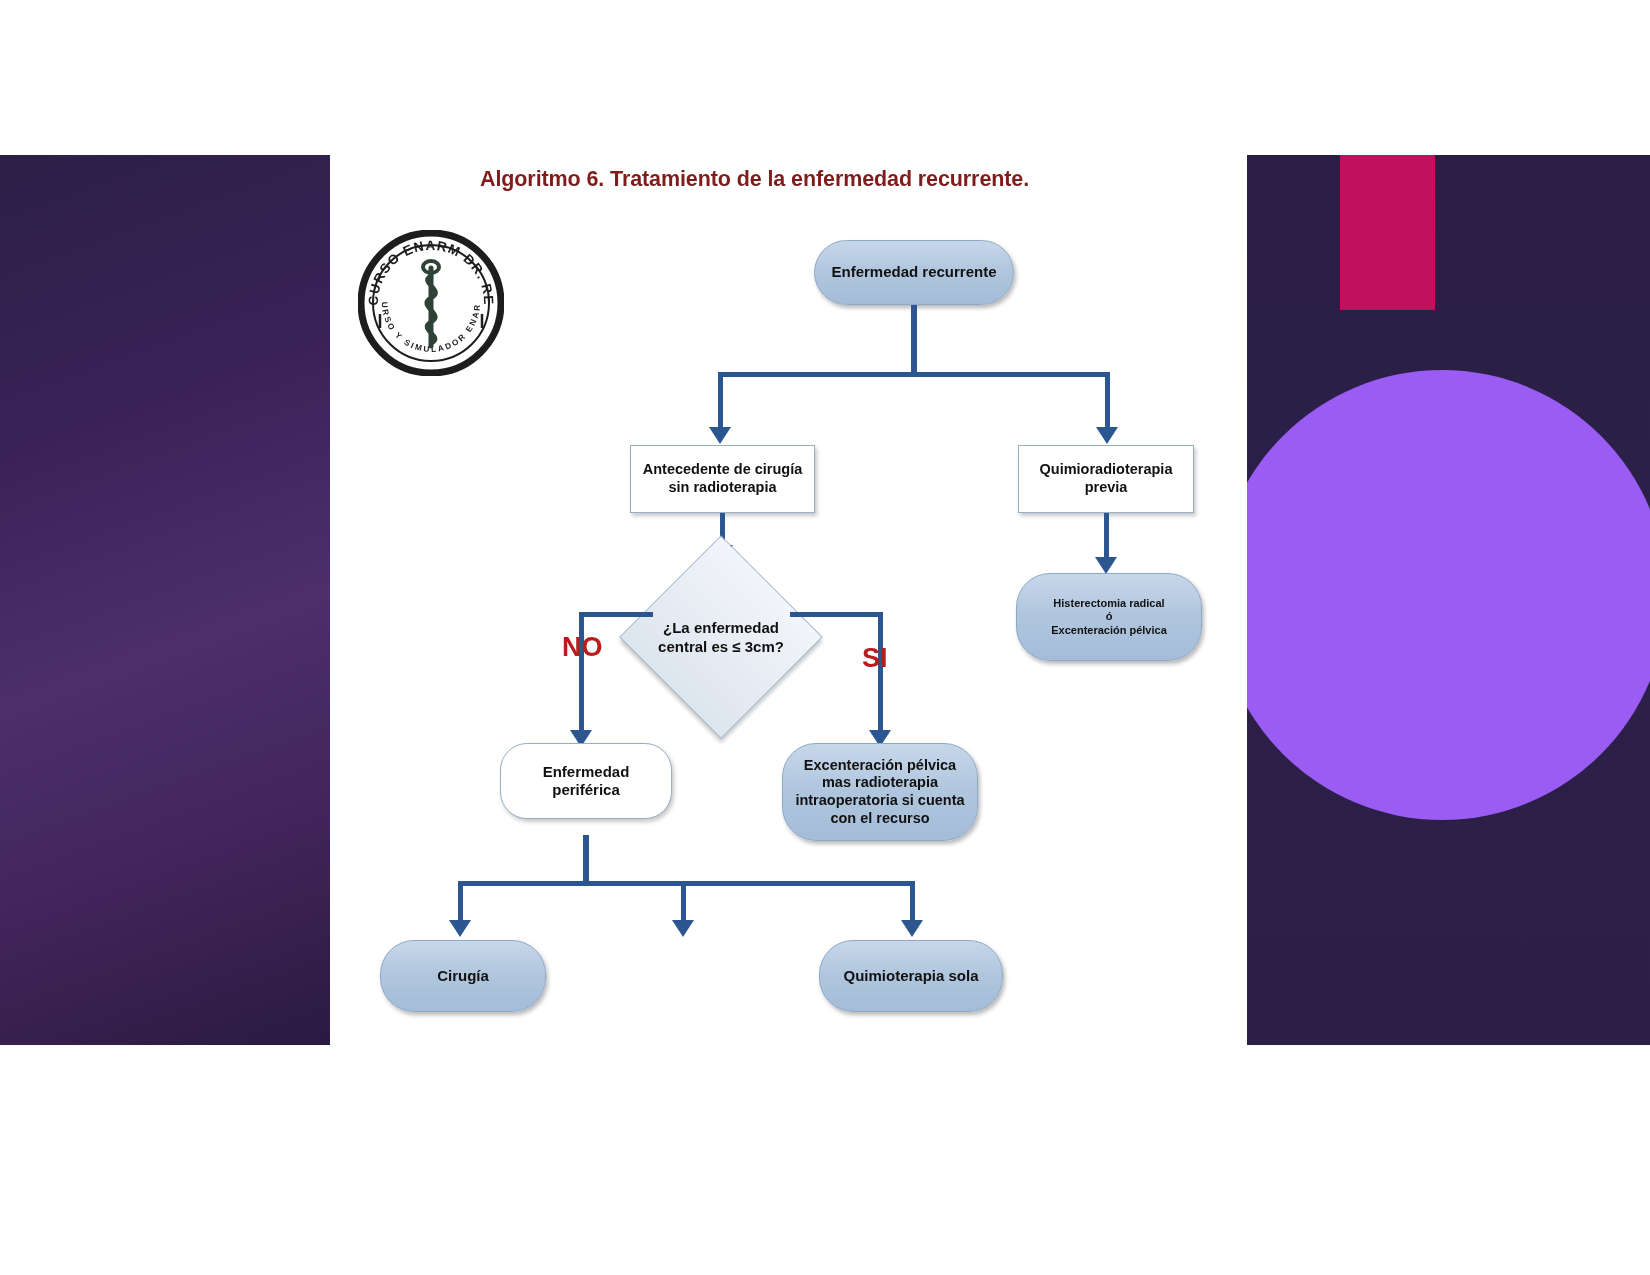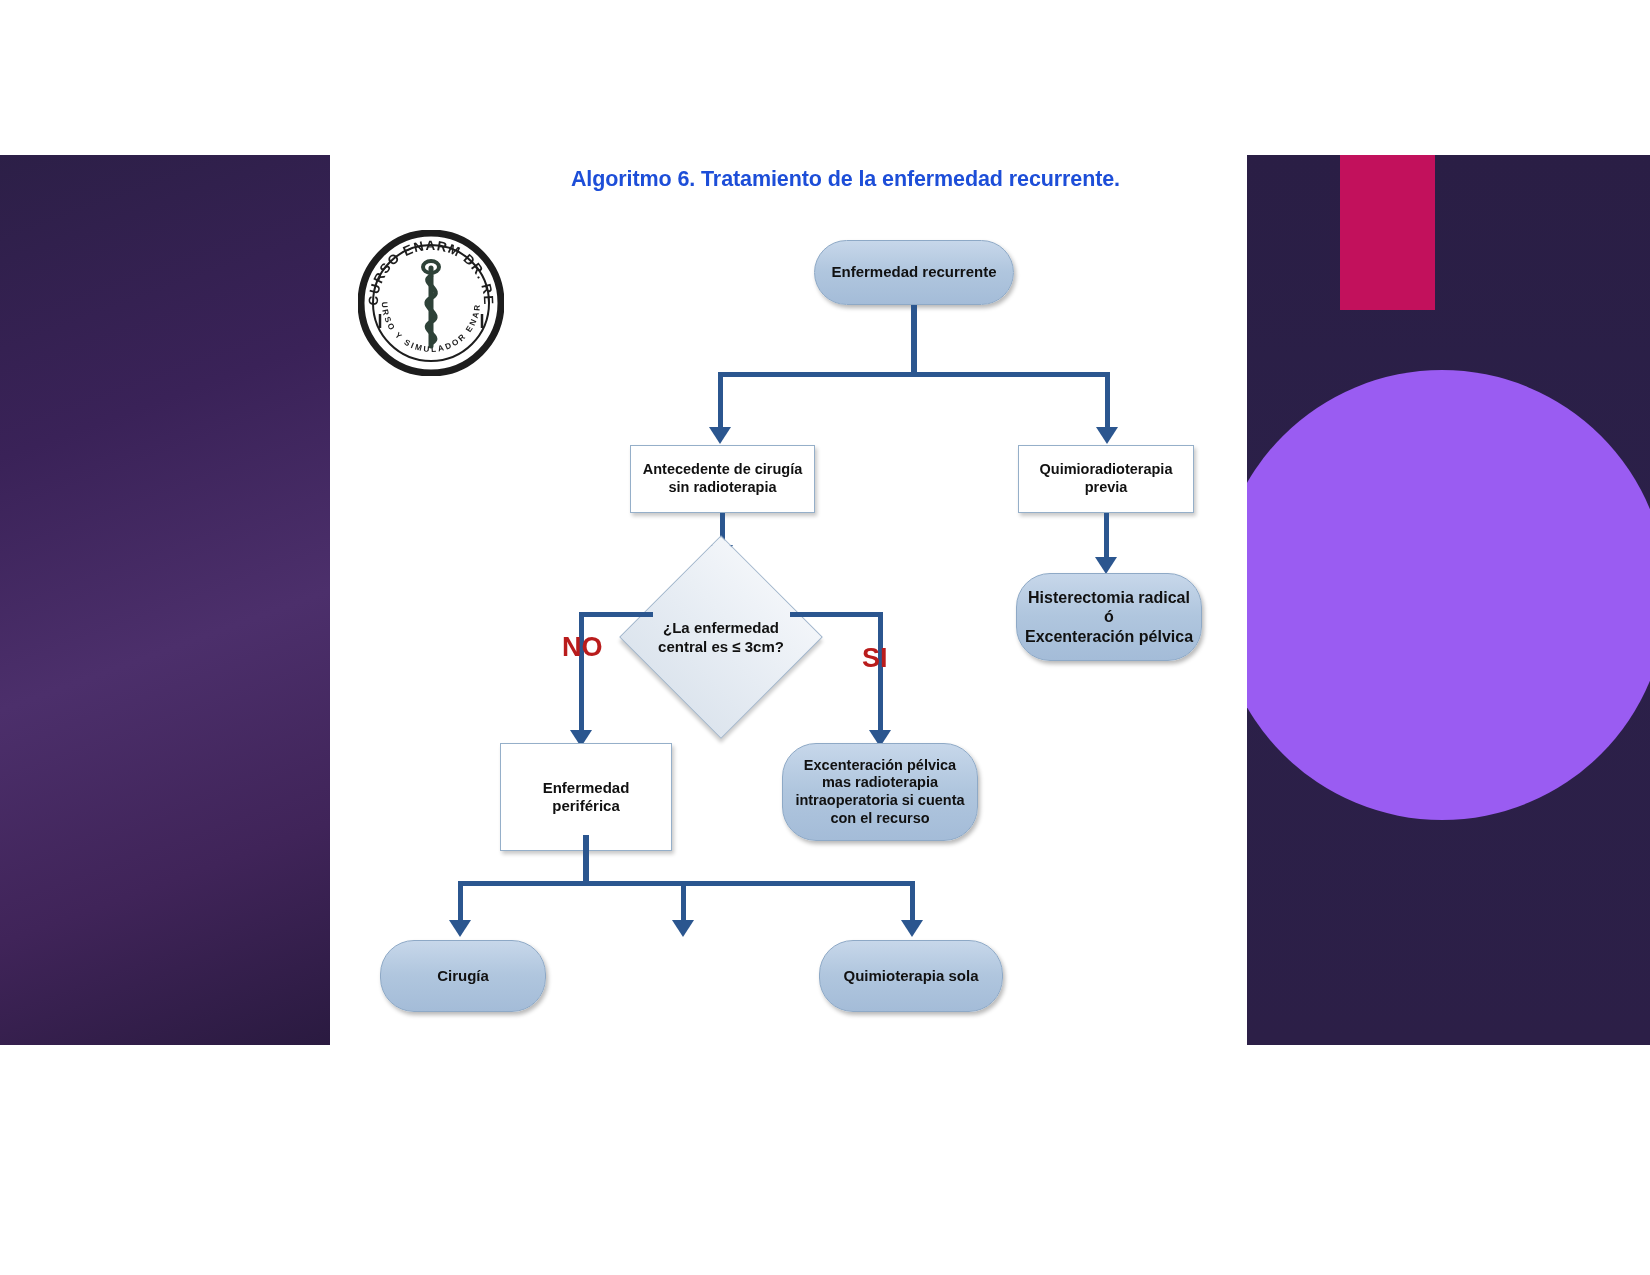--- a/index.html
+++ b/index.html
@@ -50,24 +50,24 @@
     left: 330px; top: 155px;
     width: 917px; height: 890px;
     background: #ffffff;
   }
 
   
   .title {
     position: absolute;
     left: 150px; top: 12px;
     width: 640px;
-    text-align: right;
+    text-align: left;
     font-size: 21.5px;
     font-weight: bold;
-    color: #1d4ed8;
+    color: #7f1d1d;
     letter-spacing: -0.1px;
     white-space: nowrap;
   }
 
   
   .logo {
     position: absolute;
     left: 28px; top: 75px;
     width: 146px; height: 146px;
   }
@@ -218,30 +218,30 @@
     <div class="conn" style="left:249px; top:457px; width:74px; height:5px;"></div>
     <div class="conn" style="left:249px; top:457px; width:5px; height:122px;"></div>
     <div class="arrowhead" style="left:240px; top:575px;"></div>
     <div class="branch-label" style="left:232px; top:477px;">NO</div>
 
     <div class="conn" style="left:460px; top:457px; width:93px; height:5px;"></div>
     <div class="conn" style="left:548px; top:457px; width:5px; height:122px;"></div>
     <div class="arrowhead" style="left:539px; top:575px;"></div>
     <div class="branch-label" style="left:532px; top:488px;">SI</div>
 
-    <div class="node rounded" style="left:686px; top:418px; width:186px; height:88px; font-size:16px;">Histerectomia radical
+    <div class="node rounded" style="left:686px; top:418px; width:186px; height:88px; font-size:11px;">Histerectomia radical
 ó
 Excenteración pélvica</div>
 
     <div class="node rounded" style="left:452px; top:588px; width:196px; height:98px; font-size:14.5px;">Excenteración pélvica
 mas radioterapia
 intraoperatoria si cuenta
 con el recurso</div>
 
-    <div class="node rect" style="left:170px; top:588px; width:172px; height:108px; font-size:15px;">Enfermedad
+    <div class="node rect" style="left:170px; top:588px; width:172px; height:76px; font-size:15px;border-radius:27px;">Enfermedad
 periférica</div>
 
     <div class="conn" style="left:253px; top:680px; width:6px; height:50px;"></div>
     <div class="conn" style="left:128px; top:726px; width:457px; height:5px;"></div>
     <div class="conn" style="left:128px; top:726px; width:5px; height:42px;"></div>
     <div class="arrowhead" style="left:119px; top:765px;"></div>
     <div class="conn" style="left:351px; top:726px; width:5px; height:42px;"></div>
     <div class="arrowhead" style="left:342px; top:765px;"></div>
     <div class="conn" style="left:580px; top:726px; width:5px; height:42px;"></div>
     <div class="arrowhead" style="left:571px; top:765px;"></div>

